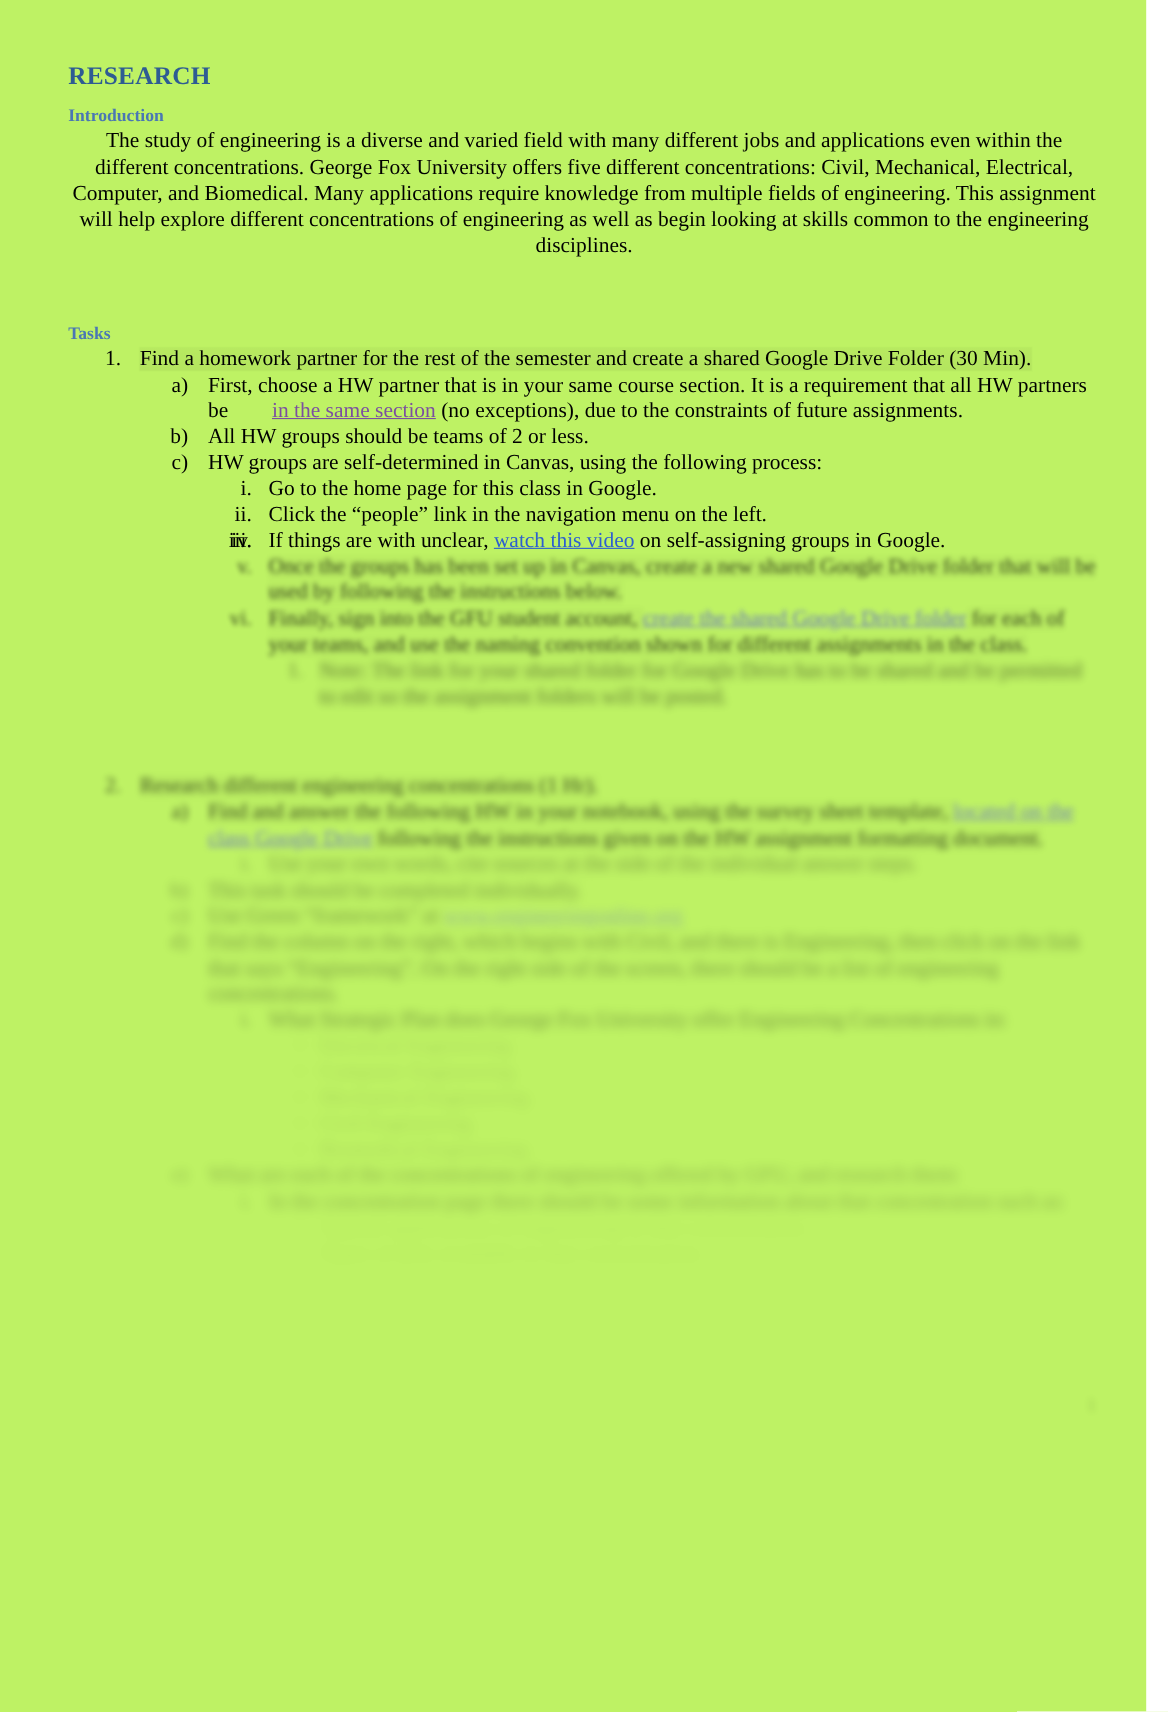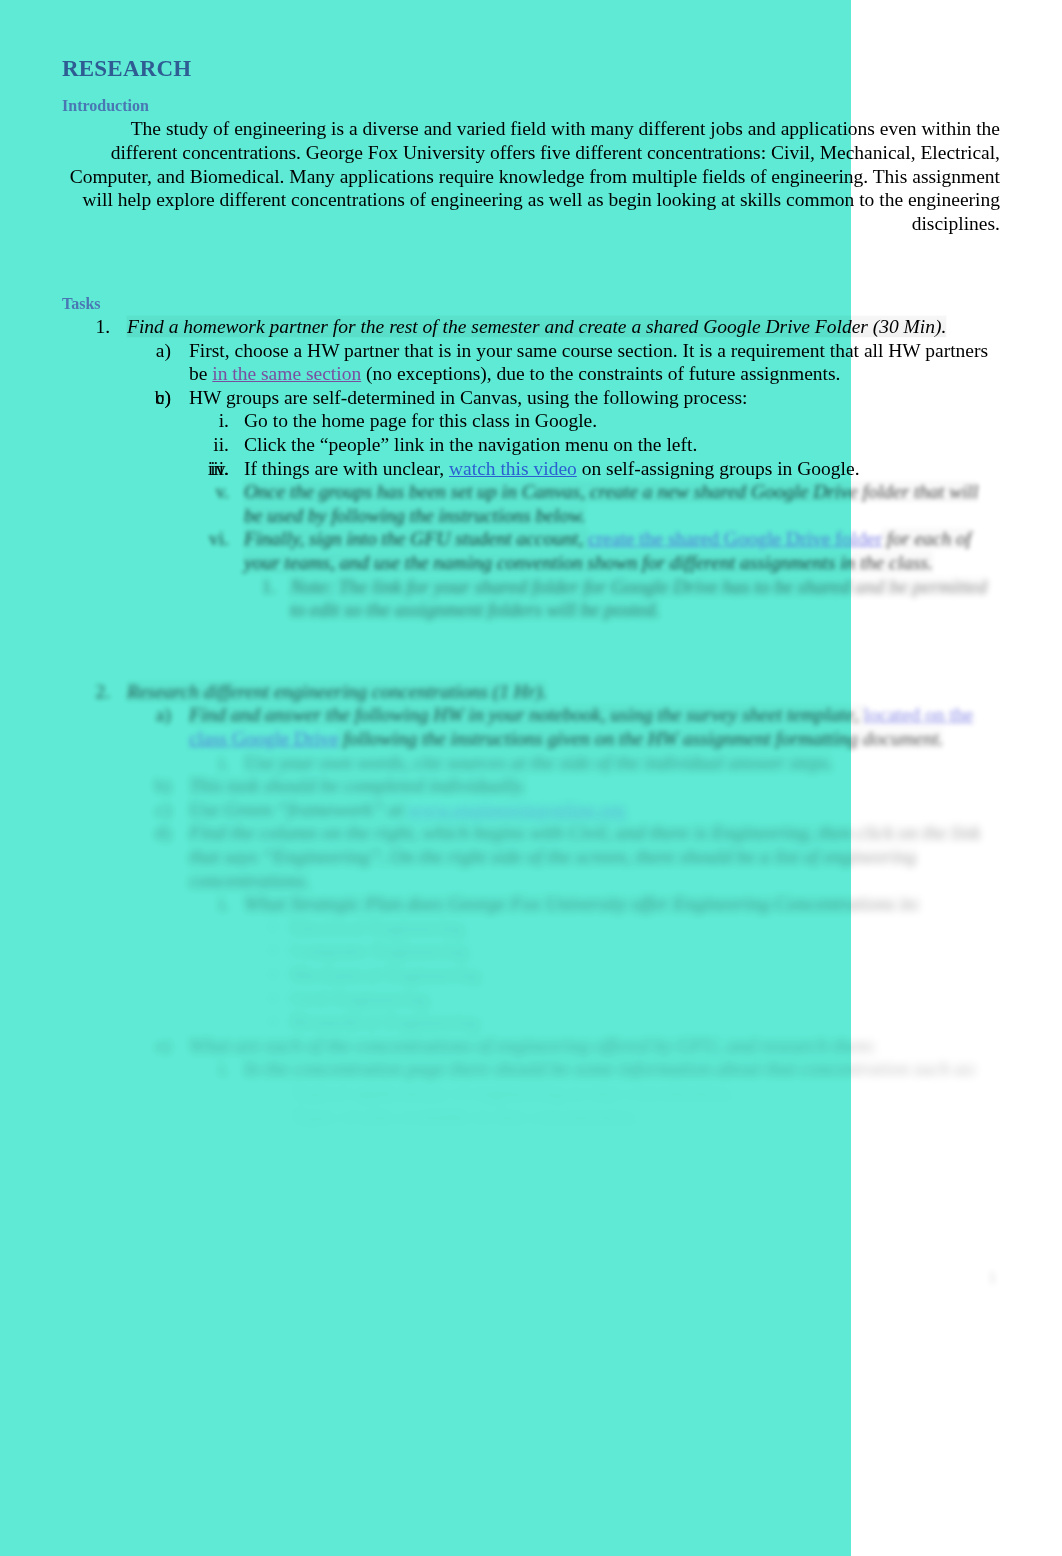--- a/index.html
+++ b/index.html
@@ -13,23 +13,23 @@
     height: 1556px;
     position: relative;
     font-family: "Liberation Serif", "DejaVu Serif", serif;
     color: #000000;
     overflow: hidden;
   }
 
   .page {
     position: absolute;
     left: 0; top: 0;
-    width: 851px;
+    width: 1042px;
     height: 1556px;
-    background: #5eead4;
+    background: #bef264;
   }
 
   .content {
     position: absolute;
     left: 62px;
     top: 56px;
     width: 938px;
   }
 
   
@@ -47,21 +47,21 @@
     color: #4A77B4;
     margin: 0 0 2px 0;
     line-height: 1.2;
   }
 
   
   .body-par {
     font-size: 19.5px;
     line-height: 23.8px;
     margin: 0;
-    text-align: right;
+    text-align: center;
   }
 
   .spacer-lg { height: 58px; }
 
   
   .lvl1, .lvl2, .lvl3, .lvl4, .lvl5 {
     list-style: none;
     margin: 0;
     padding: 0;
   }
@@ -88,29 +88,28 @@
 
   
   .lvl3 > .li { padding-left: 55px; }
   .lvl3 > .li > .marker { left: 0; width: 40px; }
 
   
   .lvl4 > .li { padding-left: 46px; }
   .lvl4 > .li > .marker { left: 0; width: 32px; }
 
   
-  .link-purple { color: #7B4FA0; }
+  .link-purple { color: #7B4FA0; margin-left: 35px; }
   .link-blue   { color: #2C5FD0; margin-top: 28px; }
   .link-indigo { color: #4A4ADB; text-decoration: underline; }
 
   
   .hl-gray {
     background: linear-gradient(to bottom, rgba(0,0,0,0.035), rgba(0,0,0,0.055));
     box-shadow: 0 0 0 1px rgba(0,0,0,0.012);
-    font-style: italic;
   }
 
   
   .blur-1 { filter: blur(2.2px); opacity: 0.72; }
   .blur-2 { filter: blur(2.9px); opacity: 0.66; }
   .blur-3 { filter: blur(3.4px); opacity: 0.52; }
   .blur-4 { filter: blur(3.8px); opacity: 0.36; }
   .blur-5 { filter: blur(4.2px); opacity: 0.22; }
 
   .redacted-block { position: relative; }
@@ -150,20 +149,21 @@
 
         <ol class="lvl2">
 
           <li class="li">
             <span class="marker">a)</span>
             <span>First, choose a HW partner that is in your same course section. It is a requirement that all HW partners be </span><a class="link-purple" href="#">in the same section</a><span> (no exceptions), due to the constraints of future assignments.</span>
           </li>
 
           <li class="li">
             <span class="marker">b)</span>
+            <span>All HW groups should be teams of 2 or less.</span>
           </li>
 
           <li class="li">
             <span class="marker">c)</span>
             <span>HW groups are self-determined in Canvas, using the following process:</span>
 
             <ol class="lvl3">
 
               <li class="li">
                 <span class="marker">i.</span>

